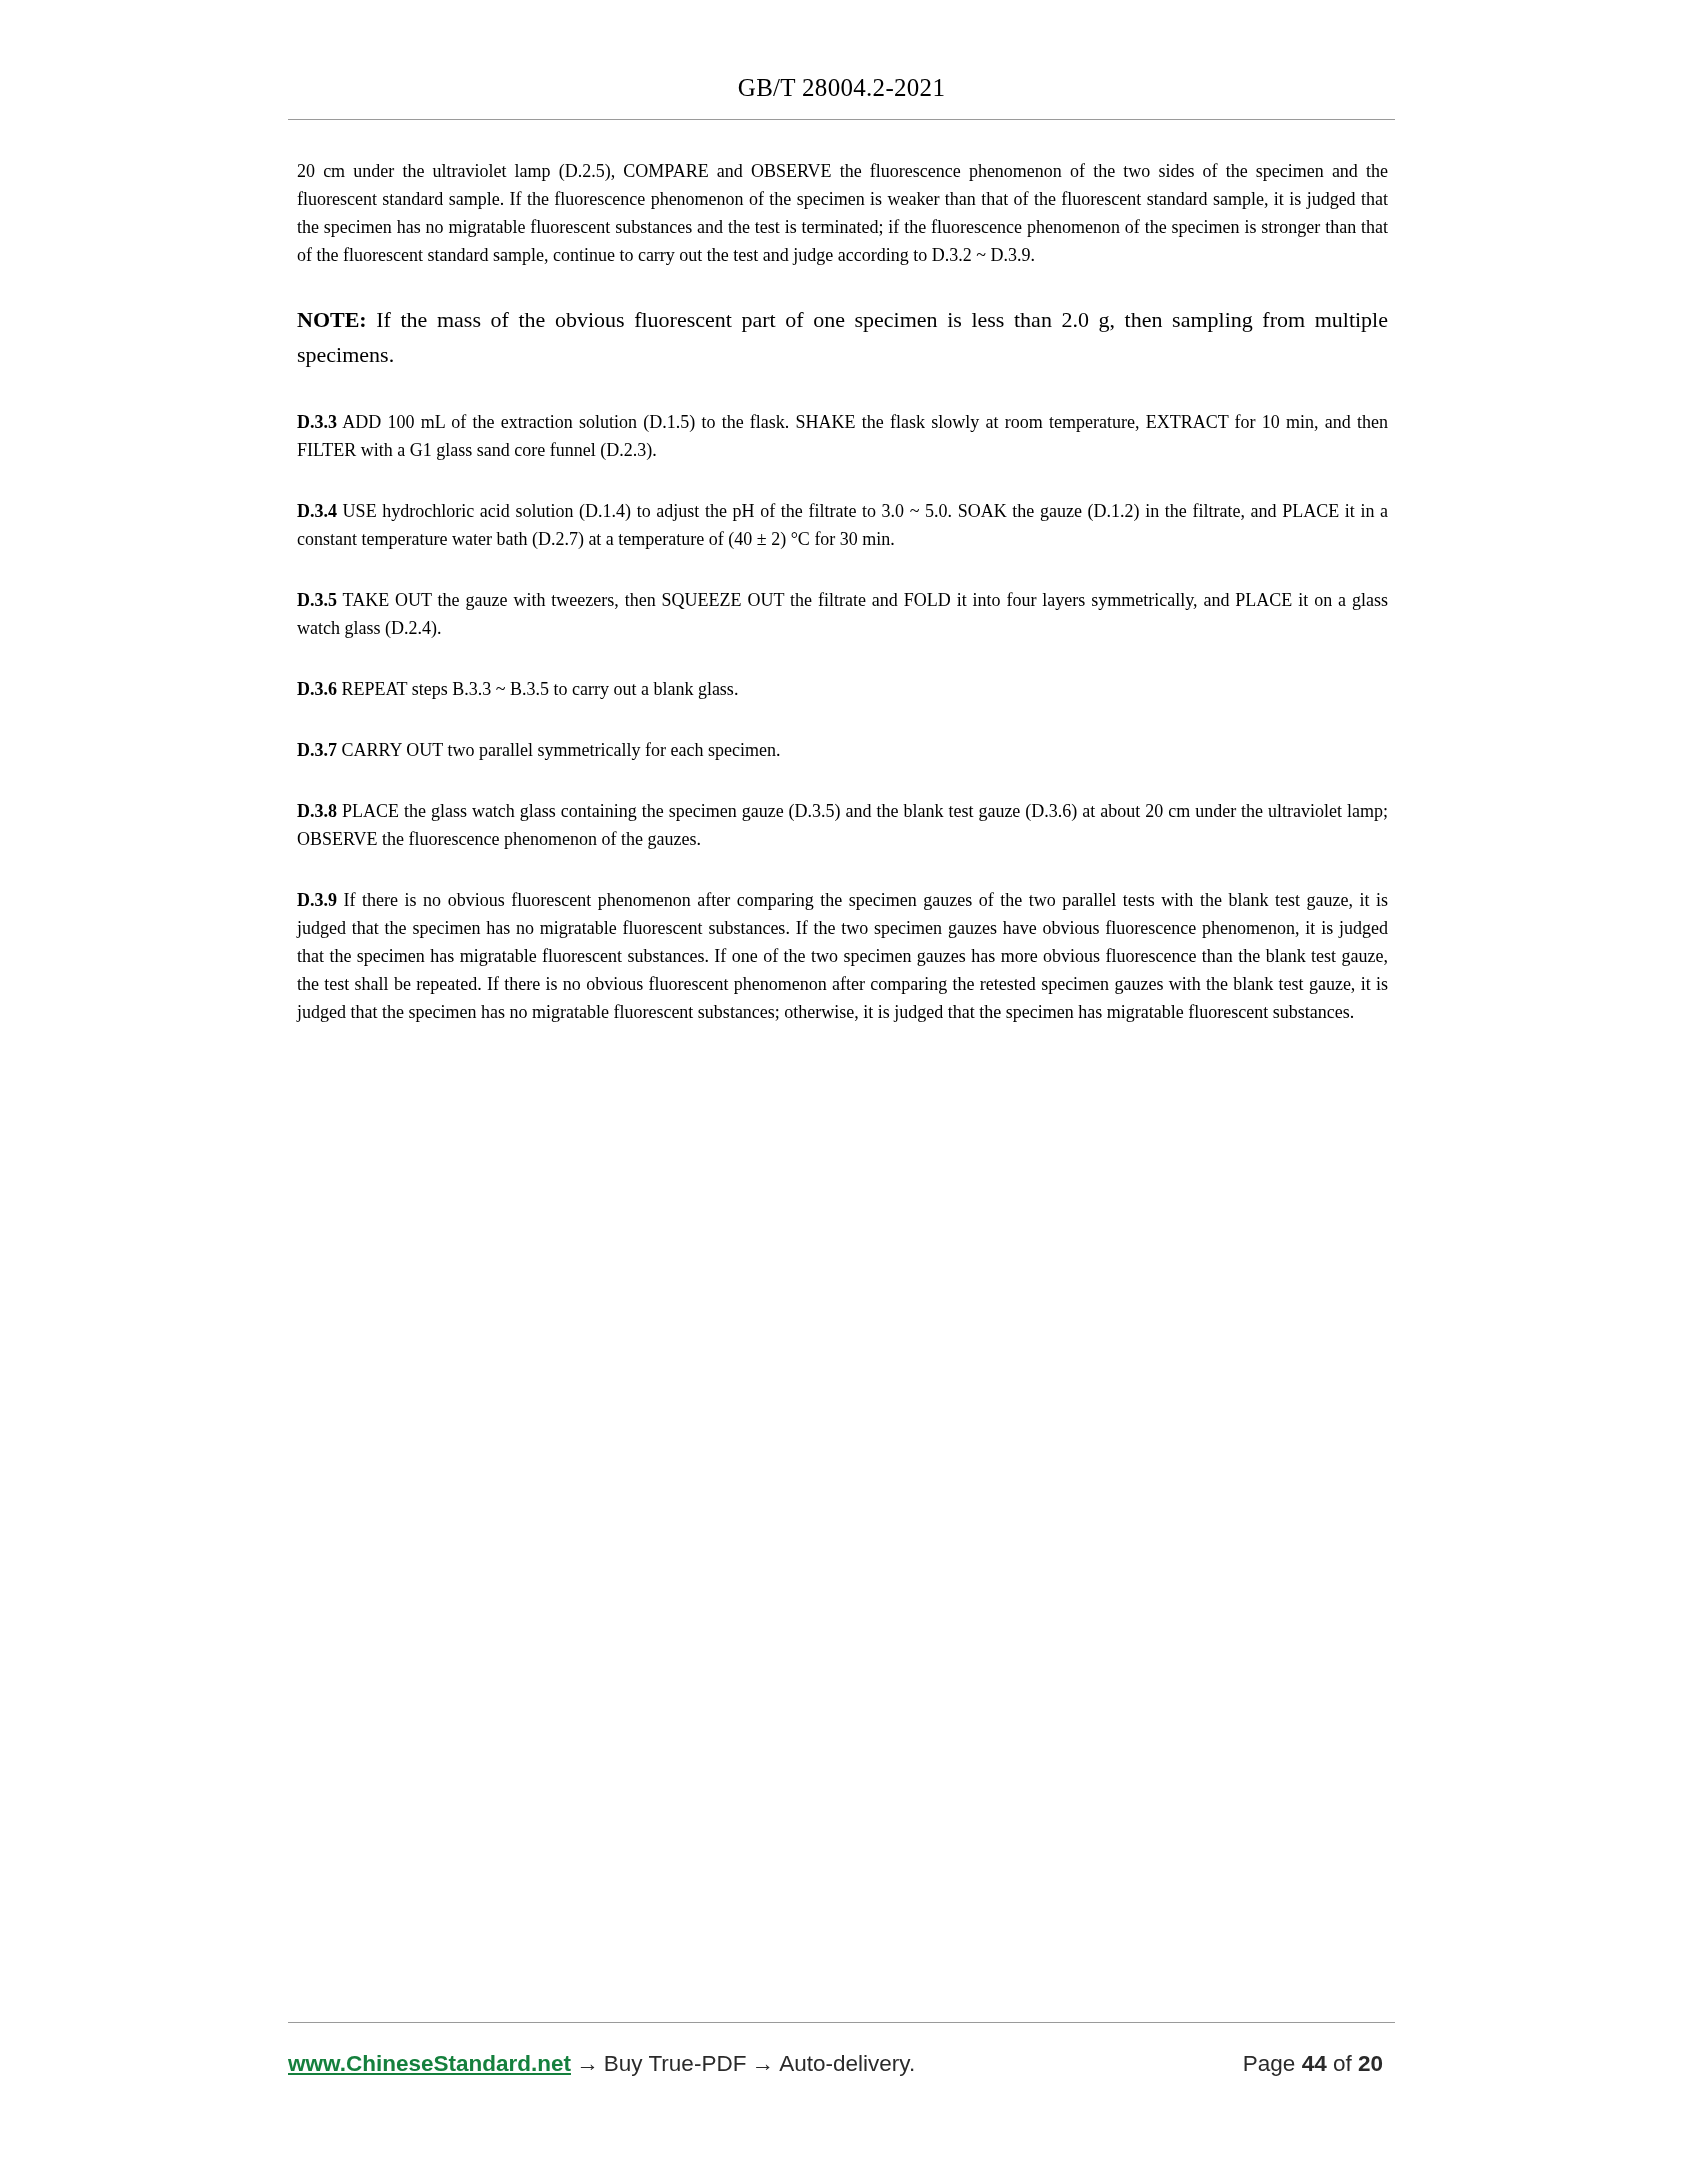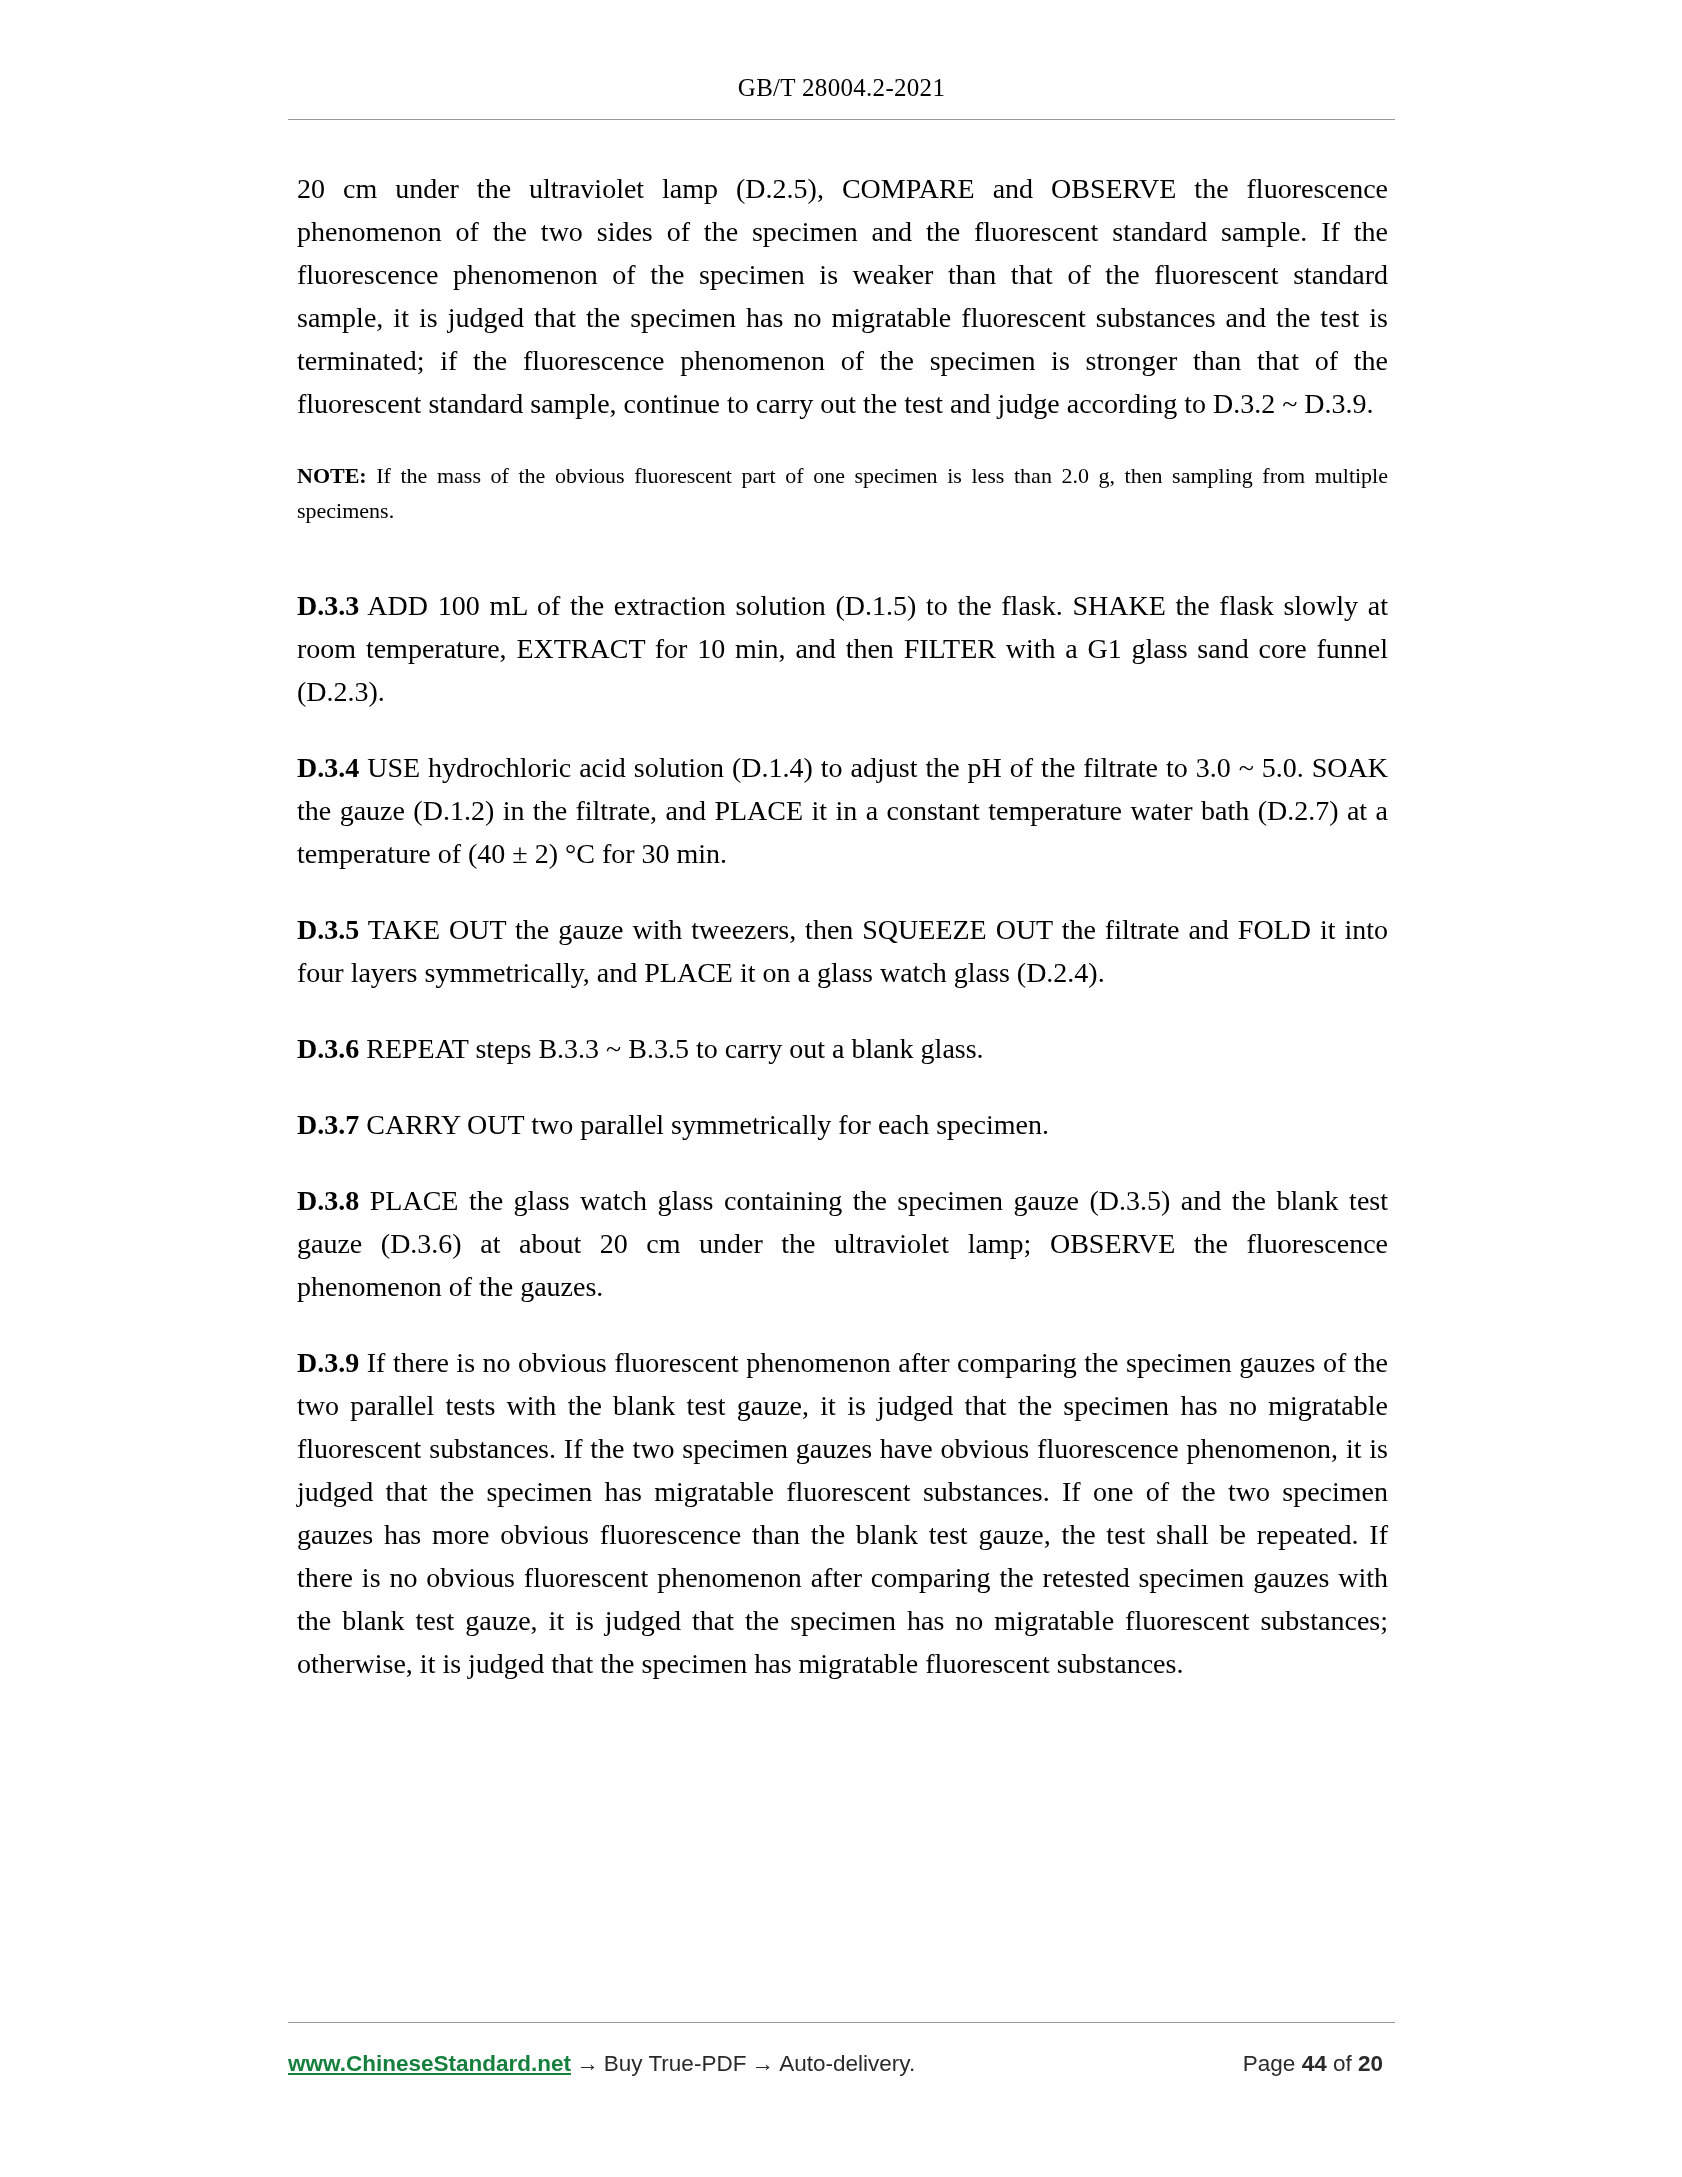--- a/index.html
+++ b/index.html
@@ -40,29 +40,29 @@
     height: 0.9px;
     background: #9a9a9a;
   }
   .content {
     position: absolute;
     top: 157px;
     left: 297px;
     width: 1091px;
   }
   p.body-text {
-    margin: 10px 0 33px 0;
-    font-size: 28px;
-    line-height: 43px;
+    margin: 0 0 33px 0;
+    font-size: 18px;
+    line-height: 28px;
     text-align: justify;
     text-justify: inter-word;
     hyphens: none;
   }
   p.note {
-    margin: 0 0 56px 0;
+    margin: 0 0 36px 0;
     font-size: 22px;
     line-height: 35px;
     text-align: justify;
   }
   .lbl {
     font-weight: bold;
   }
   .footer-rule {
     position: absolute;
     top: 2022px;

